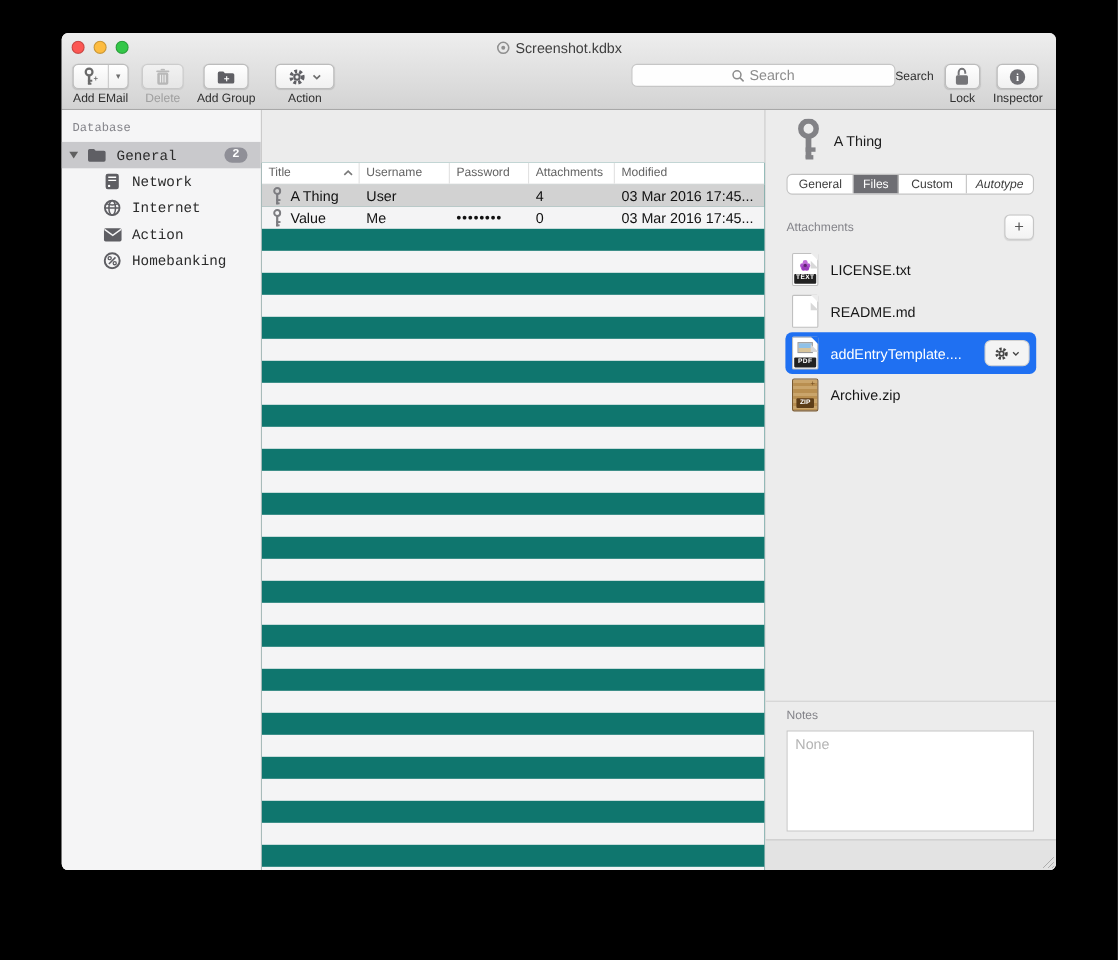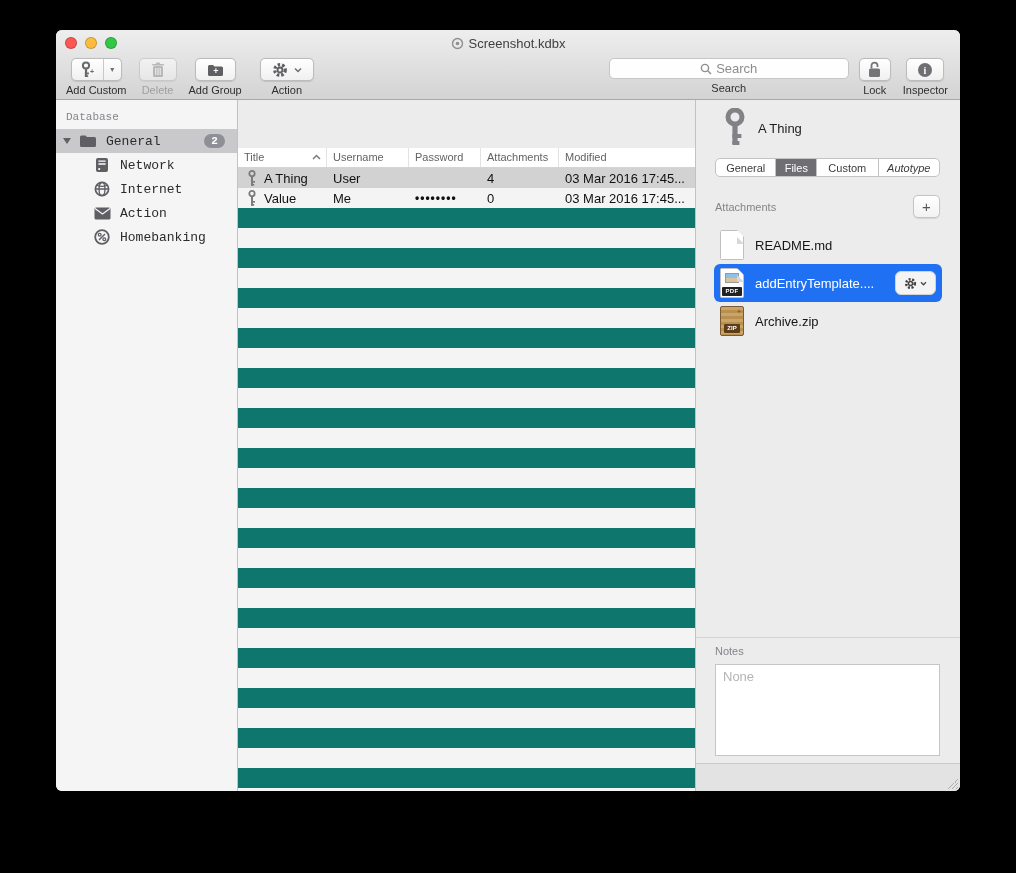--- a/index.html
+++ b/index.html
@@ -16,21 +16,21 @@
   .tb-group { display:flex; flex-direction:column; align-items:center; margin-right:12px; }
   .tb-label { font-size:11px; color:#2f2f2f; margin-top:3px; white-space:nowrap; }
   .tb-label.disabled { color:#9f9f9f; }
   .tb-btn { height:23px; background:linear-gradient(#ffffff,#f0f0f0); border:1px solid #bcbcbc; border-radius:5px; display:flex; align-items:center; justify-content:center; color:#676767; box-shadow:0 0.5px 1px rgba(0,0,0,.12); }
   .tb-btn.split { padding:0; }
   .split-main { padding:0 8px; height:100%; display:flex; align-items:center; border-right:1px solid #c9c9c9; }
   .split-arrow { width:17px; height:100%; display:flex; align-items:center; justify-content:center; font-size:8px; color:#6e6e6e; }
   .tb-btn.plain { padding:0 11px; }
   .tb-btn.disabled { opacity:.55; }
   .tb-spacer { flex:1; }
-  .search-group { display:flex; flex-direction:column; align-items:center; margin-right:10px; }
+  .search-group { display:flex; flex-direction:row; align-items:center; margin-right:10px; }
   .search-field { position:relative; width:240px; height:21px; background:#fefefe; border:1px solid #c6c6c6; border-radius:5px; }
   .search-field input { position:absolute; inset:0; border:none; background:transparent; outline:none; font-size:13px; padding:0 20px; color:#222; }
   .search-overlay { position:absolute; inset:0; display:flex; align-items:center; justify-content:center; gap:4px; color:#8d8d8d; font-size:13px; pointer-events:none; }
 
   
   .content { position:absolute; top:70px; left:0; right:0; bottom:0; display:flex; }
   .v-divider { width:1px; background:#c2c2c2; }
 
   
   .sidebar { width:181px; background:#f5f5f6; position:relative;font-family:Liberation Mono, monospace; }
@@ -123,21 +123,21 @@
             <svg width="15" height="17" viewBox="0 0 15 17">
                 <circle cx="6" cy="4.5" r="3.1" fill="none" stroke="#6a6a6a" stroke-width="2"></circle>
                 <rect x="4.9" y="7.5" width="2.2" height="8" fill="#6a6a6a"></rect>
                 <rect x="4.9" y="11.5" width="4" height="1.8" fill="#6a6a6a"></rect>
                 <rect x="4.9" y="14.2" width="3.2" height="1.8" fill="#6a6a6a"></rect>
                 <text x="10" y="13" font-size="7" font-weight="bold" fill="#6a6a6a">+</text>
               </svg>
           </span>
           <span class="split-arrow">▾</span>
         </div>
-        <div class="tb-label">Add Custom</div>
+        <div class="tb-label">Add EMail</div>
       </div>
 
       <div class="tb-group">
         <div class="tb-btn plain disabled">
           <span>
             <svg width="14" height="16" viewBox="0 0 14 16">
                 <rect x="2" y="4" width="10" height="11" rx="1.5" fill="#9a9a9a"></rect>
                 <rect x="1" y="2" width="12" height="1.6" rx="0.8" fill="#9a9a9a"></rect>
                 <rect x="5" y="0.6" width="4" height="1.6" rx="0.8" fill="#9a9a9a"></rect>
                 <line x1="4.8" y1="6" x2="4.8" y2="13" stroke="#fff" stroke-width="1"></line>
@@ -395,20 +395,39 @@
         <span class="mini-label">Attachments</span>
         <span class="plus-btn">
           <span>+</span>
         </span>
       </div>
 
       <div class="files" id="file-list">
           <div class="file-row">
             <span style="display: flex;">
               <span class="doc">
+                <span class="art">
+                  <svg width="12" height="12" viewBox="0 0 12 12">
+                    <circle cx="6" cy="3.5" r="2.2" fill="#c06bd8"></circle>
+                    <circle cx="3.5" cy="6.5" r="2.2" fill="#b052cf"></circle>
+                    <circle cx="8.5" cy="6.5" r="2.2" fill="#b052cf"></circle>
+                    <circle cx="4.6" cy="9" r="2.2" fill="#9a3bbb"></circle>
+                    <circle cx="7.4" cy="9" r="2.2" fill="#9a3bbb"></circle>
+                    <circle cx="6" cy="6.3" r="1.5" fill="#5e2570"></circle>
+                  </svg>
+                </span>
+                <span class="tag">TEXT</span>
+                <i class="fold"></i>
+              </span>
+            </span>
+            <span class="file-name">LICENSE.txt</span>
+          </div>
+          <div class="file-row">
+            <span style="display: flex;">
+              <span class="doc">
                 <i class="fold"></i>
               </span>
             </span>
             <span class="file-name">README.md</span>
           </div>
           <div class="file-row sel">
             <span style="display: flex;">
               <span class="doc">
                 <span class="thumb"></span>
                 <span class="tag">PDF</span>

